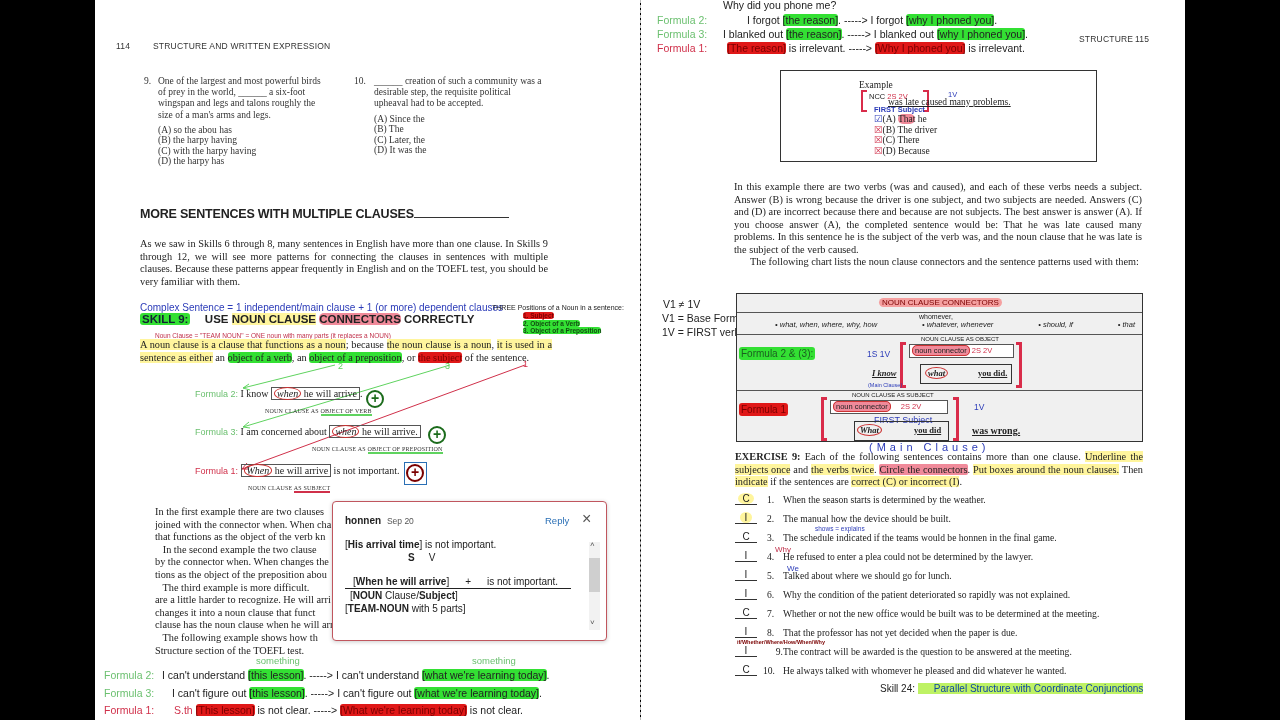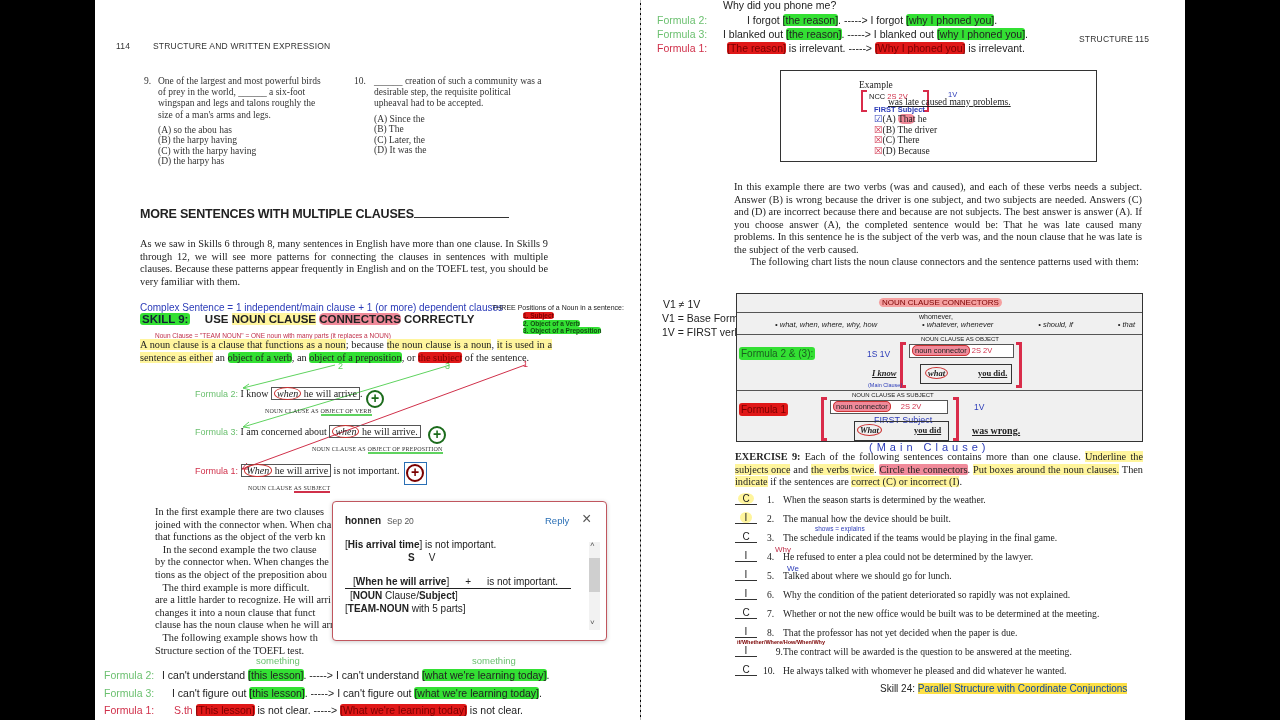--- a/index.html
+++ b/index.html
@@ -12,21 +12,21 @@
   .abs { position: absolute; }
   .sans { font-family: "Liberation Sans", sans-serif; }
   .hdr { font-family: "Liberation Sans", sans-serif; font-size: 8.5px; letter-spacing: 0.2px; color: #333; }
   .q { font-size: 9.5px; line-height: 11.2px; color: #333; }
   .opt { font-size: 9.5px; line-height: 10.5px; color: #333; }
   .body-txt { font-size: 10.3px; line-height: 12.6px; color: #222; text-align: justify; }
   .hl-y { background: #fff59d; }
   .hl-g { background: #33e033; border-radius: 3px; }
   .hl-r { background: #e01818; border-radius: 3px; color: #7a0000; }
   .hl-p { background: #f08a9a; border-radius: 5px; }
-  .hl-b { background: #fde047; color: #0d47a1; }
+  .hl-b { background: #bef264; color: #0d47a1; padding-left: 16px; }
   .f2 { color: #6cc070; font-family: "Liberation Sans", sans-serif; }
   .f1 { color: #d0304a; font-family: "Liberation Sans", sans-serif; }
   .blue { color: #2b3bb8; font-family: "Liberation Sans", sans-serif; }
   .boxed { border: 1px solid #555; padding: 0 2px; }
   .circ { border: 1px solid #c33; border-radius: 50%; padding: 0 2px; font-style: italic; }
   .plus { width: 18px; height: 18px; border: 2px solid #1b6b1b; border-radius: 50%; color: #1b6b1b; font: bold 14px/13px "Liberation Sans", sans-serif; text-align: center; }
   .plus.red { border-color: #7a0000; color: #7a0000; }
   .cap { font-size: 6px; font-family: "Liberation Serif", serif; color: #333; letter-spacing: 0.2px; }
   .comment { position: absolute; left: 237px; top: 501px; width: 275px; height: 140px; background: #fff; border: 1px solid #c0565e; border-radius: 4px; box-shadow: 0 1px 4px rgba(0,0,0,0.2); font-family: "Liberation Sans", sans-serif; }
   .comment .scroll { position: absolute; right: 6px; top: 40px; width: 11px; height: 88px; background: #f2f2f2; }
@@ -276,21 +276,21 @@
         <div class="abs ans" style="left:0;"><span class="hl-y" style="border-radius:50%;padding:0 4px;">C</span></div>
         <div class="abs ex" style="left:32px;top:1px;"><span class="n">1.</span><span>When the season starts is determined by the weather.</span></div>
       </div>
     <div class="abs" style="top:19px;">
         <div class="abs ans" style="left:0;"><span class="hl-y" style="border-radius:50%;padding:0 5px;">I</span></div>
         <div class="abs ex" style="left:32px;top:1px;"><span class="n">2.</span><span>The manual how the device should be built.</span></div>
       </div>
     <div class="abs sans" style="left:80px;top:32px;font-size:6.5px;color:#2b3bb8;white-space:nowrap;">shows = explains</div>
     <div class="abs" style="top:38px;">
         <div class="abs ans" style="left:0;">C</div>
-        <div class="abs ex" style="left:32px;top:1px;"><span class="n">3.</span><span>The schedule indicated if the teams would be playing in the final game.</span></div>
+        <div class="abs ex" style="left:32px;top:1px;"><span class="n">3.</span><span>The schedule indicated if the teams would be honnen in the final game.</span></div>
       </div>
     <div class="abs sans" style="left:40px;top:52px;font-size:8px;color:#c0304a;">Why</div>
     <div class="abs" style="top:57px;">
         <div class="abs ans" style="left:0;">I</div>
         <div class="abs ex" style="left:32px;top:1px;"><span class="n">4.</span><span>He refused to enter a plea could not be determined by the lawyer.</span></div>
       </div>
     <div class="abs sans" style="left:40px;top:71px;font-size:8px;color:#2b3bb8;margin-left:12px;">We</div>
     <div class="abs" style="top:76px;">
         <div class="abs ans" style="left:0;">I</div>
         <div class="abs ex" style="left:32px;top:1px;"><span class="n">5.</span><span>Talked about where we should go for lunch.</span></div>

